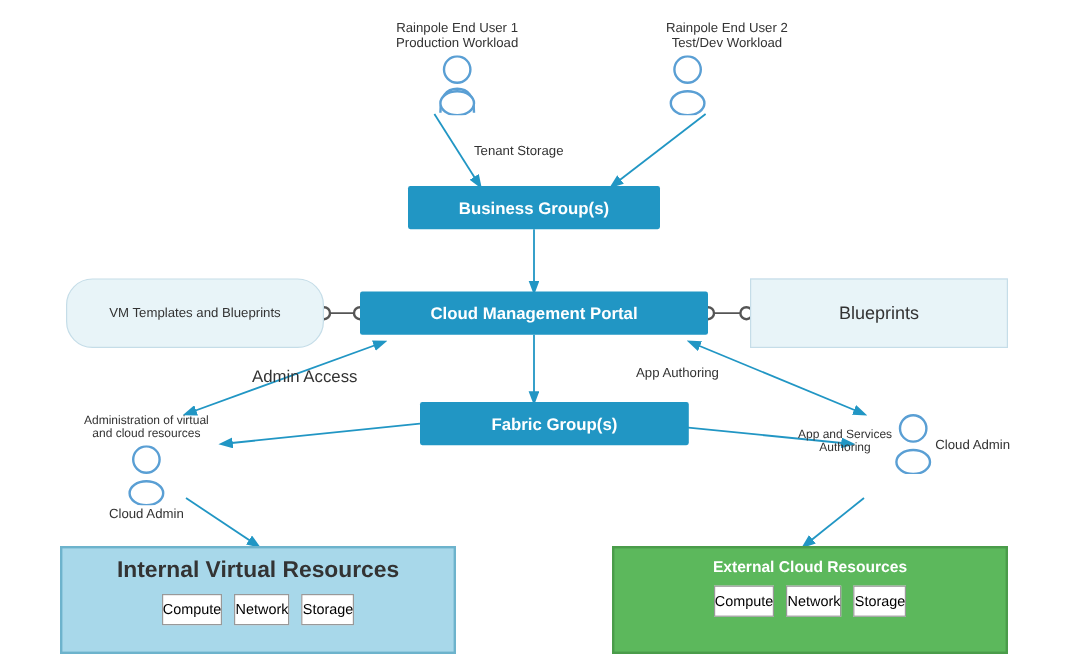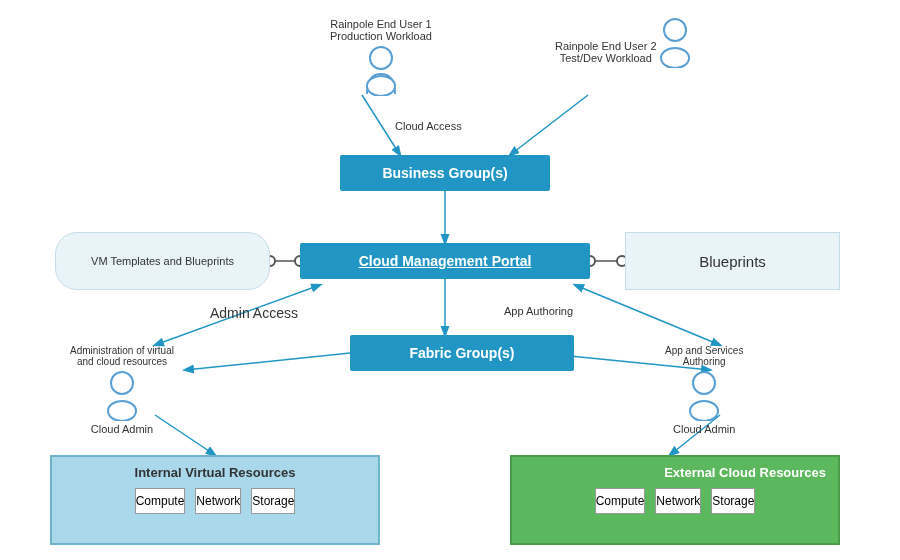--- a/index.html
+++ b/index.html
@@ -106,89 +106,89 @@
 
   <div style="position:absolute; left:330px; top:18px; display:flex; flex-direction:column; align-items:center;">
     <div style="font-size:11px; text-align:center; margin-bottom:4px; color:#333;">Rainpole End User 1<br>Production Workload</div>
     <svg width="36" height="50" viewBox="0 0 36 50">
       <circle cx="18" cy="12" r="11" fill="white" stroke="#5a9fd4" stroke-width="2"></circle>
       <path d="M4,48 Q4,28 18,28 Q32,28 32,48" fill="white" stroke="#5a9fd4" stroke-width="2" fill-opacity="0"></path>
       <ellipse cx="18" cy="40" rx="14" ry="10" fill="white" stroke="#5a9fd4" stroke-width="2"></ellipse>
     </svg>
   </div>
 
-  <div style="position:absolute; left:555px; top:18px; display:flex; flex-direction:row; align-items:flex-end;">
+  <div style="position:absolute; left:555px; top:18px; display:flex; flex-direction:column; align-items:flex-start;">
     <div style="font-size:11px; text-align:center; margin-bottom:4px; color:#333;">Rainpole End User 2<br>Test/Dev Workload</div>
     <svg width="36" height="50" viewBox="0 0 36 50">
       <circle cx="18" cy="12" r="11" fill="white" stroke="#5a9fd4" stroke-width="2"></circle>
       <ellipse cx="18" cy="40" rx="14" ry="10" fill="white" stroke="#5a9fd4" stroke-width="2"></ellipse>
     </svg>
   </div>
 
   <div style="position:absolute; left:395px; top:120px; font-size:11px; color:#333;">
-    Cloud Access
+    Tenant Storage
   </div>
 
   <div class="blue-box" style="left:340px; top:155px; width:210px; height:36px; display:flex; align-items:center; justify-content:center;">
     <span>Business Group(s)</span>
   </div>
 
   <div class="light-panel" style="left:55px; top:232px; width:215px; height:58px; display:flex; align-items:center; justify-content:center;border-radius:22px;">
     <span style="font-size:11px; color:#333; text-align:center;">VM Templates and Blueprints</span>
   </div>
 
-  <div class="blue-box" style="left:300px; top:243px; width:290px; height:36px; display:flex; align-items:center; justify-content:center;text-decoration:underline;">
+  <div class="blue-box" style="left:300px; top:243px; width:290px; height:36px; display:flex; align-items:center; justify-content:center;">
     <span>Cloud Management Portal</span>
   </div>
 
   <div class="light-panel" style="left:625px; top:232px; width:215px; height:58px; display:flex; align-items:center; justify-content:center;">
     <span style="font-size:15px; color:#333; text-align:center;">Blueprints</span>
   </div>
 
   <div style="position:absolute; left:210px; top:305px; font-size:14px; color:#333;">
     Admin Access
   </div>
 
-  <div style="position:absolute; left:504px; top:305px; font-size:11px; color:#333;">
+  <div style="position:absolute; left:530px; top:305px; font-size:11px; color:#333;">
     App Authoring
   </div>
 
   <div class="blue-box" style="left:350px; top:335px; width:224px; height:36px; display:flex; align-items:center; justify-content:center;">
     <span>Fabric Group(s)</span>
   </div>
 
   <div style="position:absolute; left:70px; top:345px; display:flex; flex-direction:column; align-items:center;">
     <div style="font-size:10px; text-align:center; color:#333; margin-bottom:4px;">Administration of virtual<br>and cloud resources</div>
     <svg width="36" height="50" viewBox="0 0 36 50">
       <circle cx="18" cy="12" r="11" fill="white" stroke="#5a9fd4" stroke-width="2"></circle>
       <ellipse cx="18" cy="40" rx="14" ry="10" fill="white" stroke="#5a9fd4" stroke-width="2"></ellipse>
     </svg>
     <div style="font-size:11px; color:#333; margin-top:2px;">Cloud Admin</div>
   </div>
 
-  <div style="position:absolute; left:665px; top:345px; display:flex; flex-direction:column; align-items:center;">
+  <div style="position:absolute; left:665px; top:345px; display:flex; flex-direction:row; align-items:center;">
     <div style="font-size:10px; text-align:center; color:#333; margin-bottom:4px;">App and Services<br>Authoring</div>
     <svg width="36" height="50" viewBox="0 0 36 50">
       <circle cx="18" cy="12" r="11" fill="white" stroke="#5a9fd4" stroke-width="2"></circle>
       <ellipse cx="18" cy="40" rx="14" ry="10" fill="white" stroke="#5a9fd4" stroke-width="2"></ellipse>
     </svg>
     <div style="font-size:11px; color:#333; margin-top:2px;">Cloud Admin</div>
   </div>
 
   <div style="position:absolute; left:50px; top:455px; width:330px; height:90px; background:#a8d8ea; border:2px solid #6db3cc; padding:8px 12px;">
-    <div style="text-align:center; font-size:13px; font-weight:bold; color:#333; margin-bottom:8px;">Internal Virtual Resources</div>
+    <div style="text-align:center; font-size:19px; font-weight:bold; color:#333; margin-bottom:8px;">Internal Virtual Resources</div>
     <div style="display:flex; gap:10px; justify-content:center;">
       <div class="resource-sub-box">Compute</div>
       <div class="resource-sub-box">Network</div>
       <div class="resource-sub-box">Storage</div>
     </div>
   </div>
 
   <div style="position:absolute; left:510px; top:455px; width:330px; height:90px; background:#5cb85c; border:2px solid #4a9c4a; padding:8px 12px;">
-    <div style="text-align:right; font-size:13px; font-weight:bold; color:white; margin-bottom:8px;">External Cloud Resources</div>
+    <div style="text-align:center; font-size:13px; font-weight:bold; color:white; margin-bottom:8px;">External Cloud Resources</div>
     <div style="display:flex; gap:10px; justify-content:center;">
       <div class="resource-sub-box">Compute</div>
       <div class="resource-sub-box">Network</div>
       <div class="resource-sub-box">Storage</div>
     </div>
   </div>
 
 </div>
 
 </body></html>

